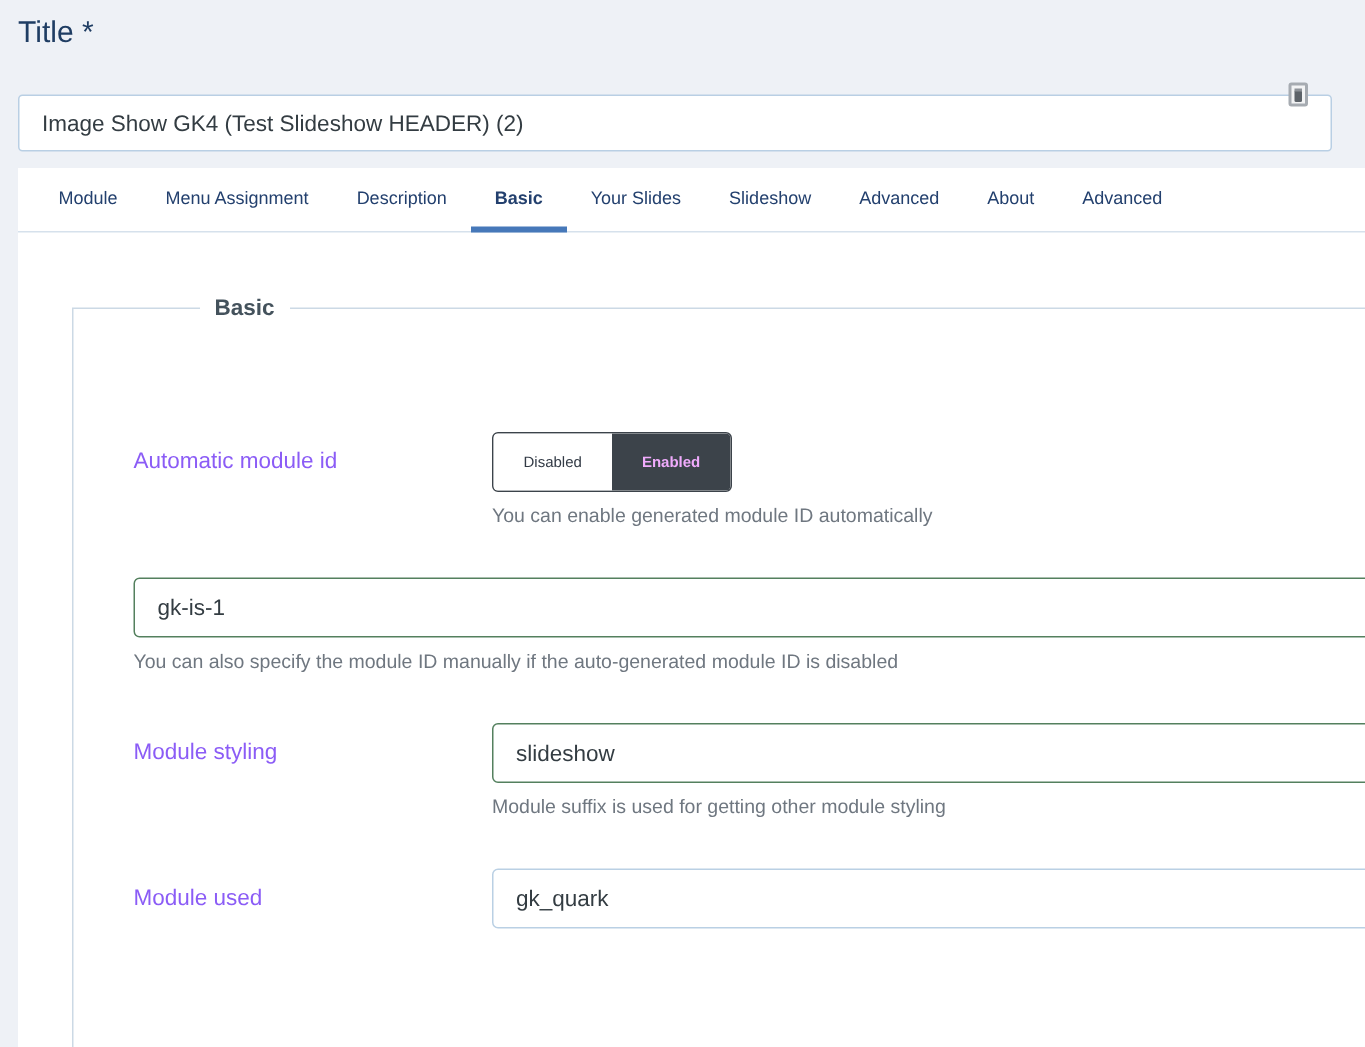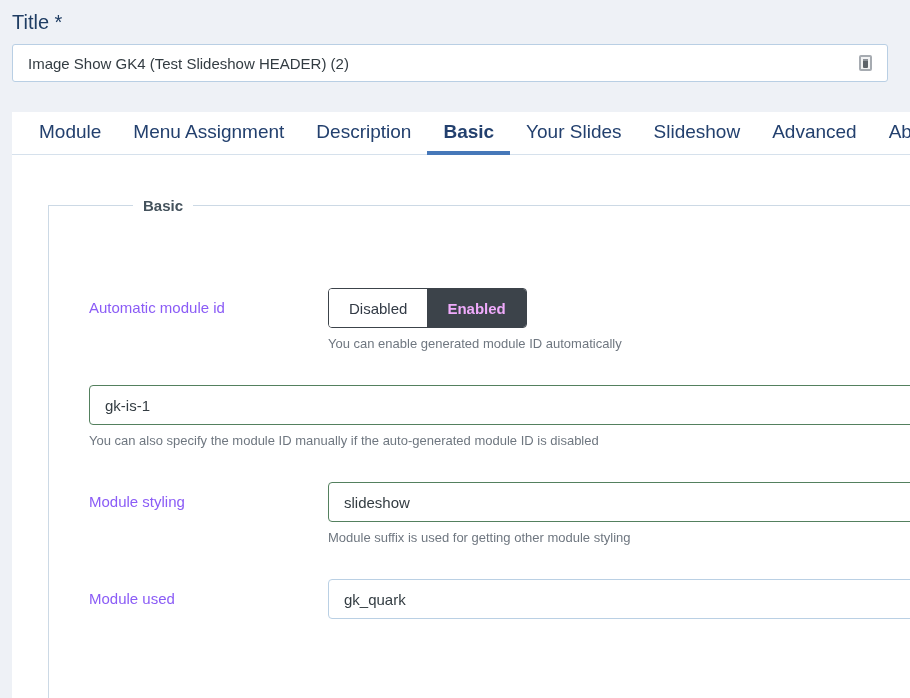--- a/index.html
+++ b/index.html
@@ -13,21 +13,21 @@
 
   
   .title-section { position:absolute; left:12px; top:11px; width:886px; }
   .title-label { display:block; font-size:20px; color:#1f3d63; margin-bottom:10px; }
   .title-input-wrap { position:relative; }
   .title-input {
     width:876px; height:38px;
     border:1px solid #b9cfe4; border-radius:3px;
     background:#fff; padding:0 42px 0 15px;
     font-family:"Liberation Sans", sans-serif;
-    font-size:15px; color:#333c42; outline:none;
+    font-size:15px; color:#333c42; outline:none;margin-top:19px;
   }
   .autofill-icon {
     position:absolute; right:26px; top:11px;
     width:13px; height:16px;
     border:2px solid #a6abb1; border-radius:2px;
     background:#f2f3f4;
     display:flex; align-items:flex-end; justify-content:center;
   }
   .autofill-icon .blob {
     width:5px; height:8px; background:#5d6369; margin-bottom:1px;
@@ -42,21 +42,21 @@
     position:absolute; left:12px; top:112px;
     width:1098px; height:606px; background:#ffffff;
   }
   .tabs {
     display:flex; height:43px; align-items:stretch;
     border-bottom:1px solid #d6e1ec; padding-left:11px;
     white-space:nowrap;
   }
   .tab {
     padding:16px 16px; display:flex; align-items:center;
-    font-size:19px; color:#23406e; cursor:pointer;
+    font-size:12px; color:#23406e; cursor:pointer;
     border-bottom:4px solid transparent; margin-bottom:-1px;
   }
   .tab.active { font-weight:bold; border-bottom-color:#4678b9; }
 
   
   fieldset.basic-group {
     margin:42px 0 0 36px;
     width:1040px; height:520px;
     border:1px solid #ccd9e5;
     padding:0 0 0 40px;
@@ -82,21 +82,21 @@
   .text-input.blue-border { border-color:#bad0e4; }
 
   
   .toggle {
     display:inline-flex; height:40px;
     border:1px solid #3c434a; border-radius:4px;
     overflow:hidden; background:#fff;
   }
   .toggle-btn {
     padding:0 20px; display:flex; align-items:center;
-    font-size:15px; color:#323a45; background:#fff; cursor:pointer;
+    font-size:10px; color:#323a45; background:#fff; cursor:pointer;
     border:none; font-family:"Liberation Sans", sans-serif;
   }
   .toggle-btn.selected { background:#3c434a; color:#f0abfc; font-weight:bold; }
 </style>
 </head>
 <body>
 
 <div class="title-section">
   <label class="title-label">Title *</label>
   <div class="title-input-wrap">

